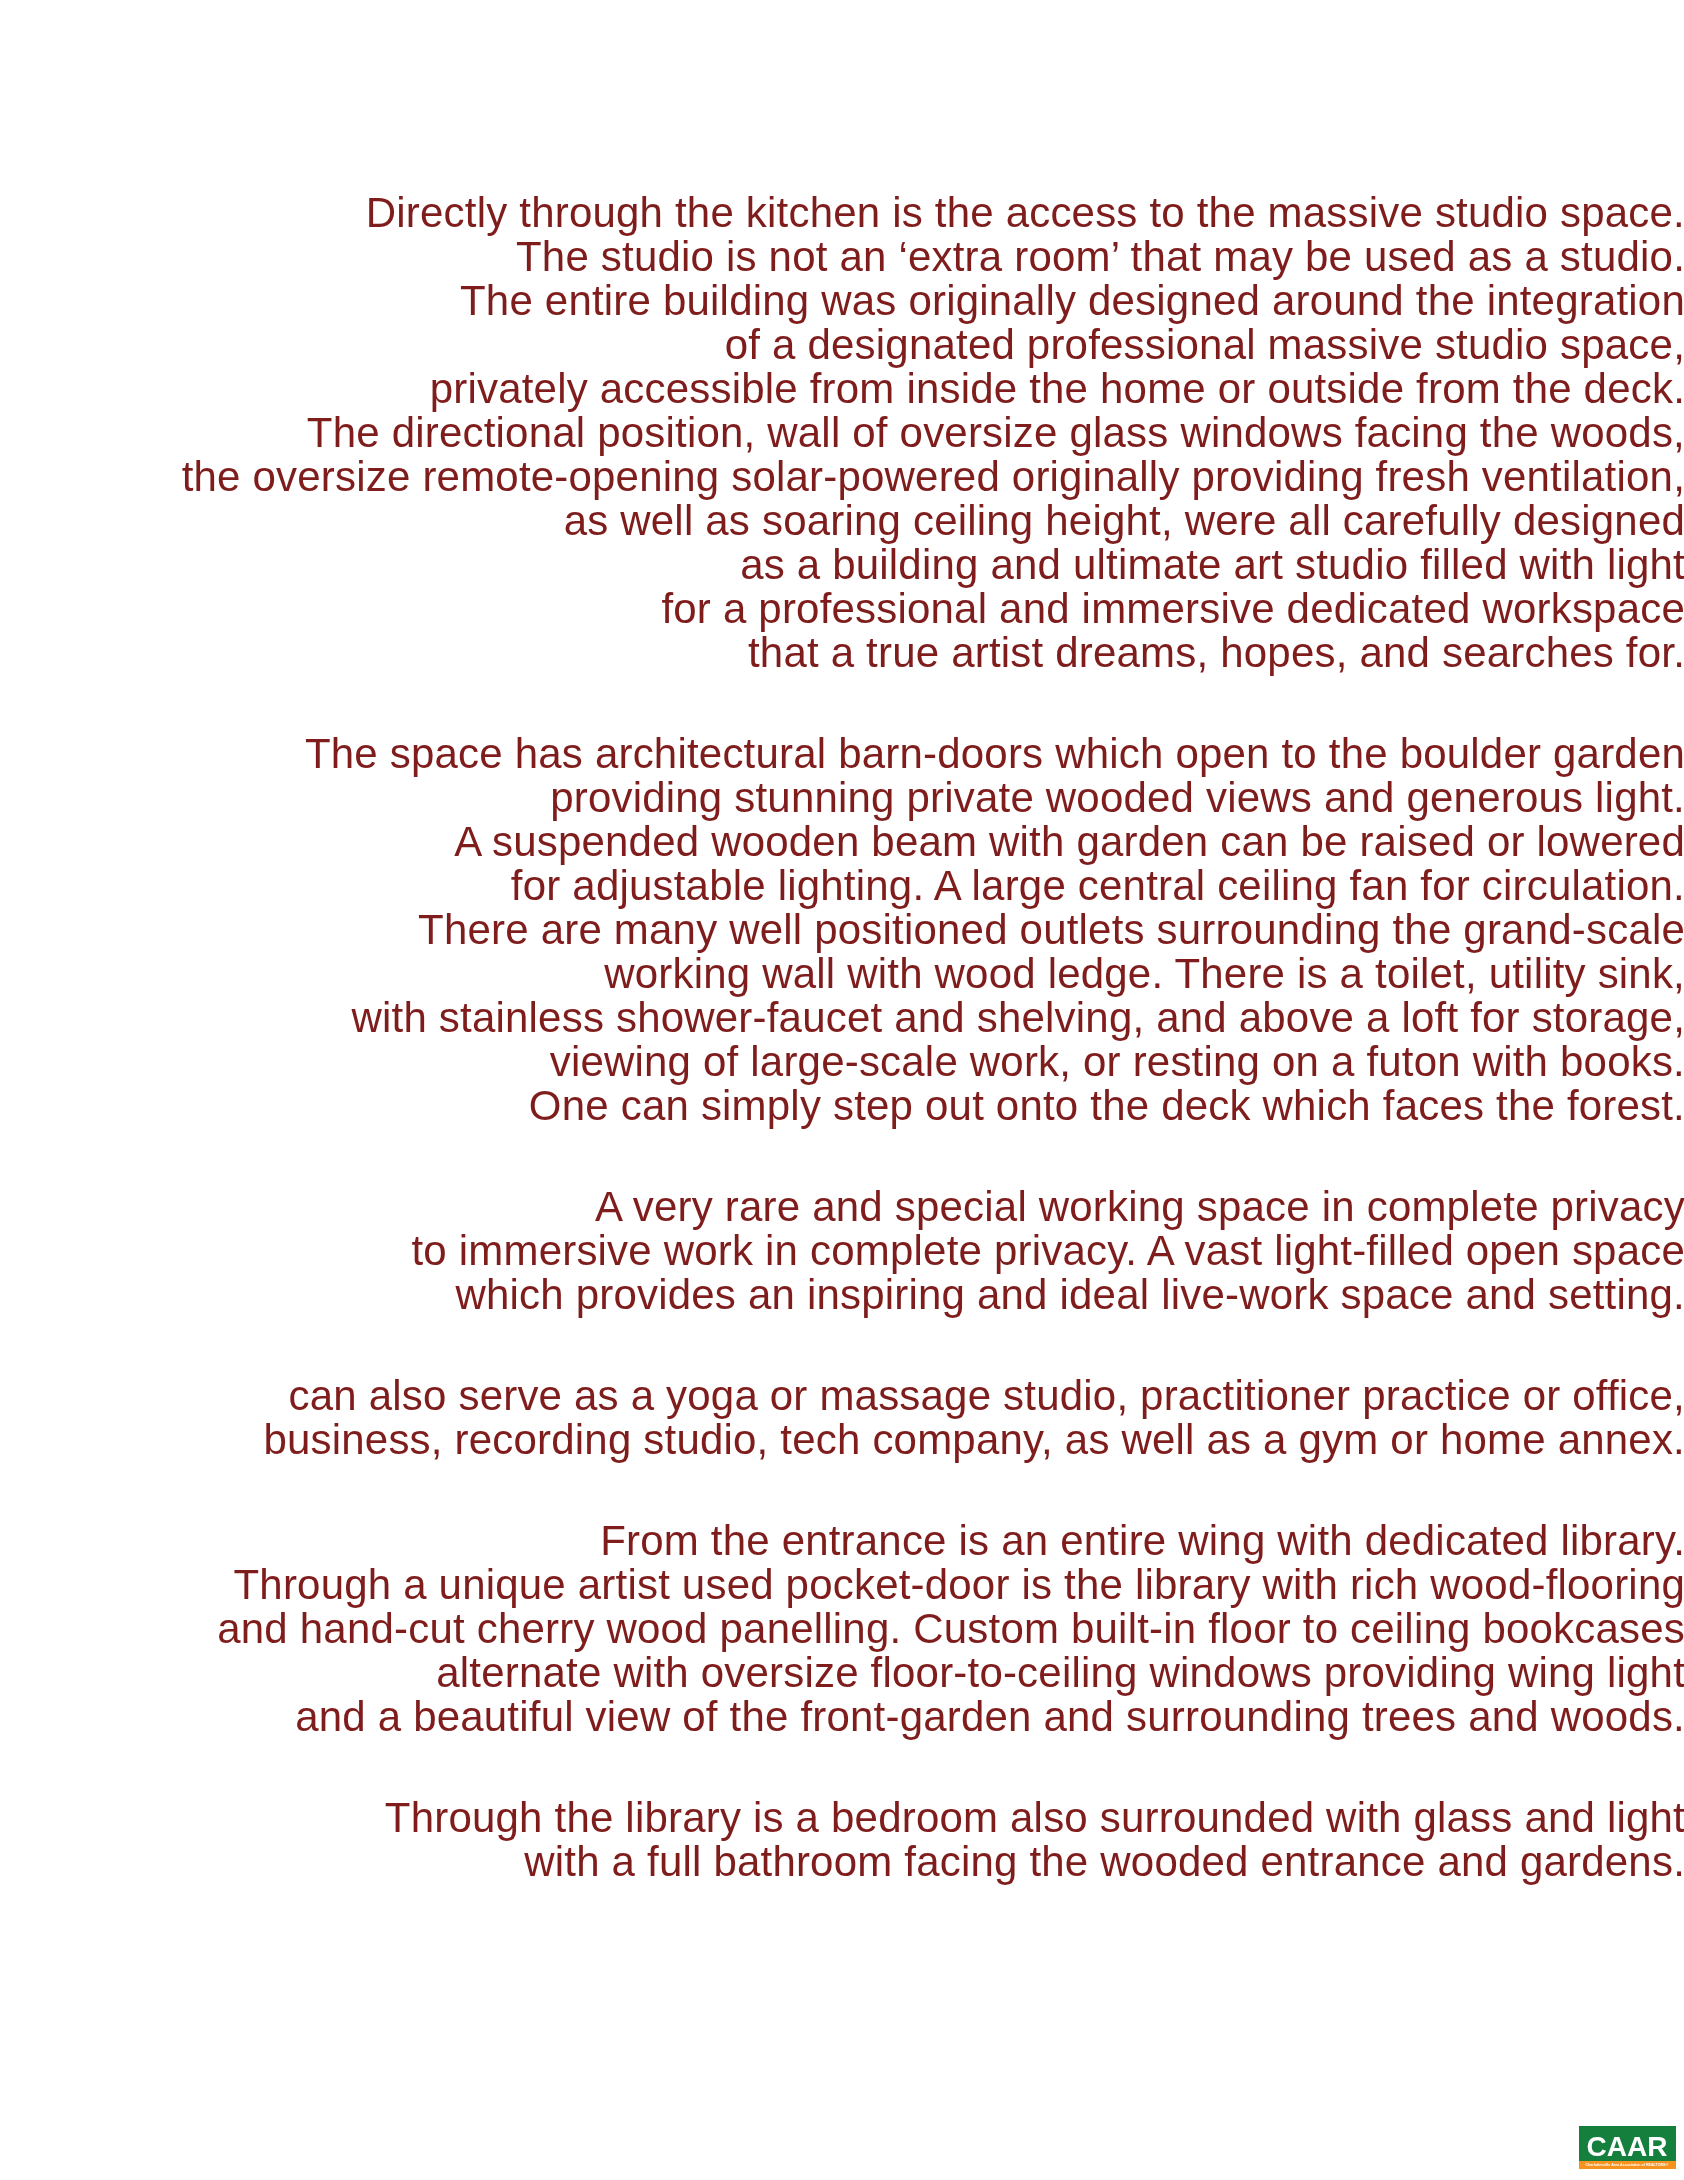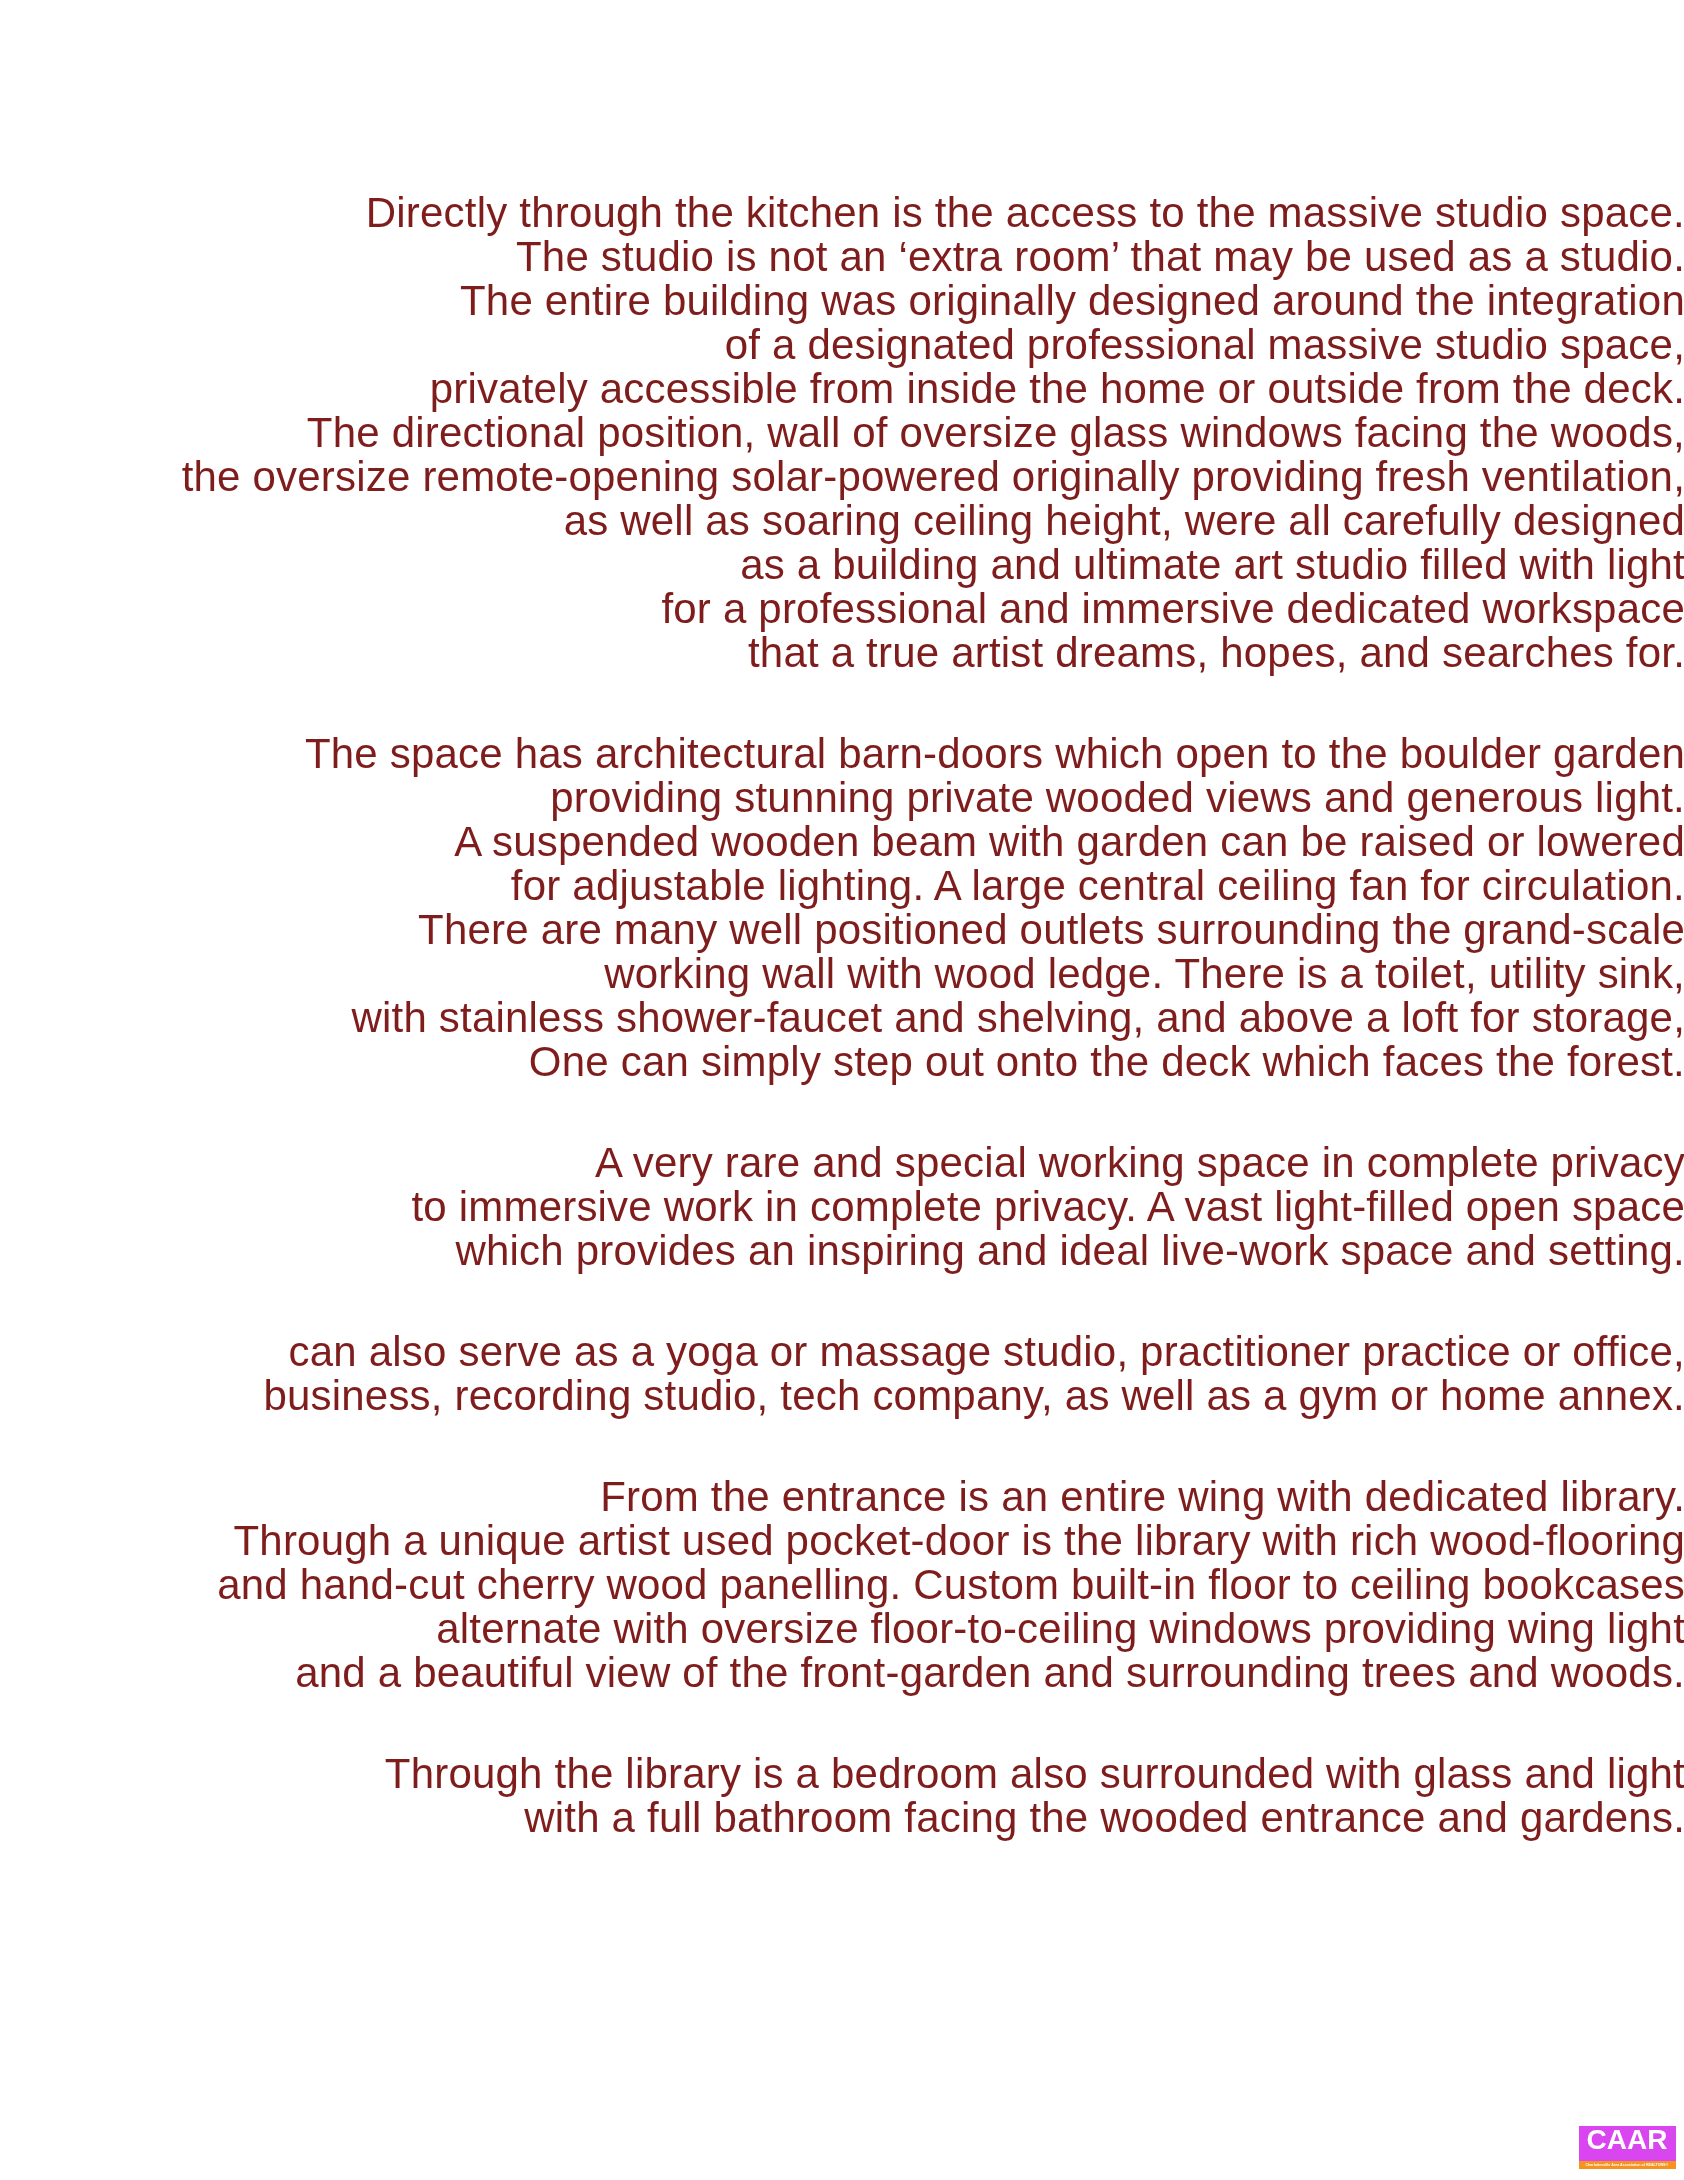--- a/index.html
+++ b/index.html
@@ -34,23 +34,23 @@
   .caar {
     position: absolute;
     right: 9.5px;
     bottom: 10.4px;
     width: 97px;
     height: 44px;
     overflow: hidden;
   }
   .caar-blue {
     height: 35px;
-    background: #d946ef;
+    background: #15803d;
     display: flex;
-    align-items: flex-start;
+    align-items: flex-end;
     justify-content: center;
   }
   .caar-word {
     color: #ffffff;
     font-size: 28px;
     font-weight: 700;
     letter-spacing: 0px;
     line-height: 1;
   }
   .caar-orange {
@@ -92,20 +92,21 @@
   </section>
 
   <section class="para">
     <div class="line">The space has architectural barn-doors which open to the boulder garden</div>
     <div class="line">providing stunning private wooded views and generous light.</div>
     <div class="line">A suspended wooden beam with garden can be raised or lowered</div>
     <div class="line">for adjustable lighting. A large central ceiling fan for circulation.</div>
     <div class="line">There are many well positioned outlets surrounding the grand-scale</div>
     <div class="line">working wall with wood ledge. There is a toilet, utility sink,</div>
     <div class="line">with stainless shower-faucet and shelving, and above a loft for storage,</div>
+    <div class="line">viewing of large-scale work, or resting on a futon with books.</div>
     <div class="line">One can simply step out onto the deck which faces the forest.</div>
   </section>
 
   <section class="para">
     <div class="line">A very rare and special working space in complete privacy</div>
     <div class="line">to immersive work in complete privacy. A vast light-filled open space</div>
     <div class="line">which provides an inspiring and ideal live-work space and setting.</div>
   </section>
 
   <section class="para">

